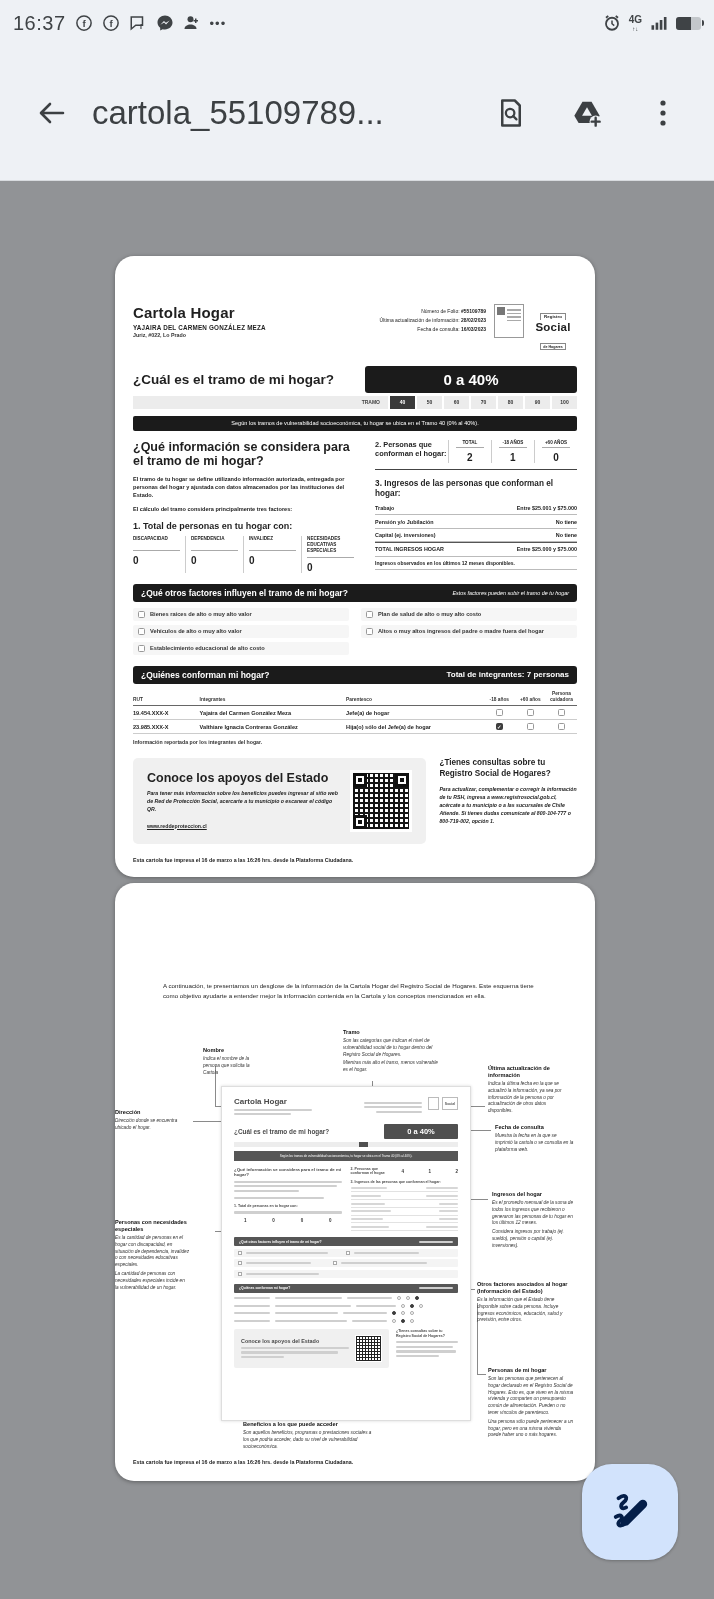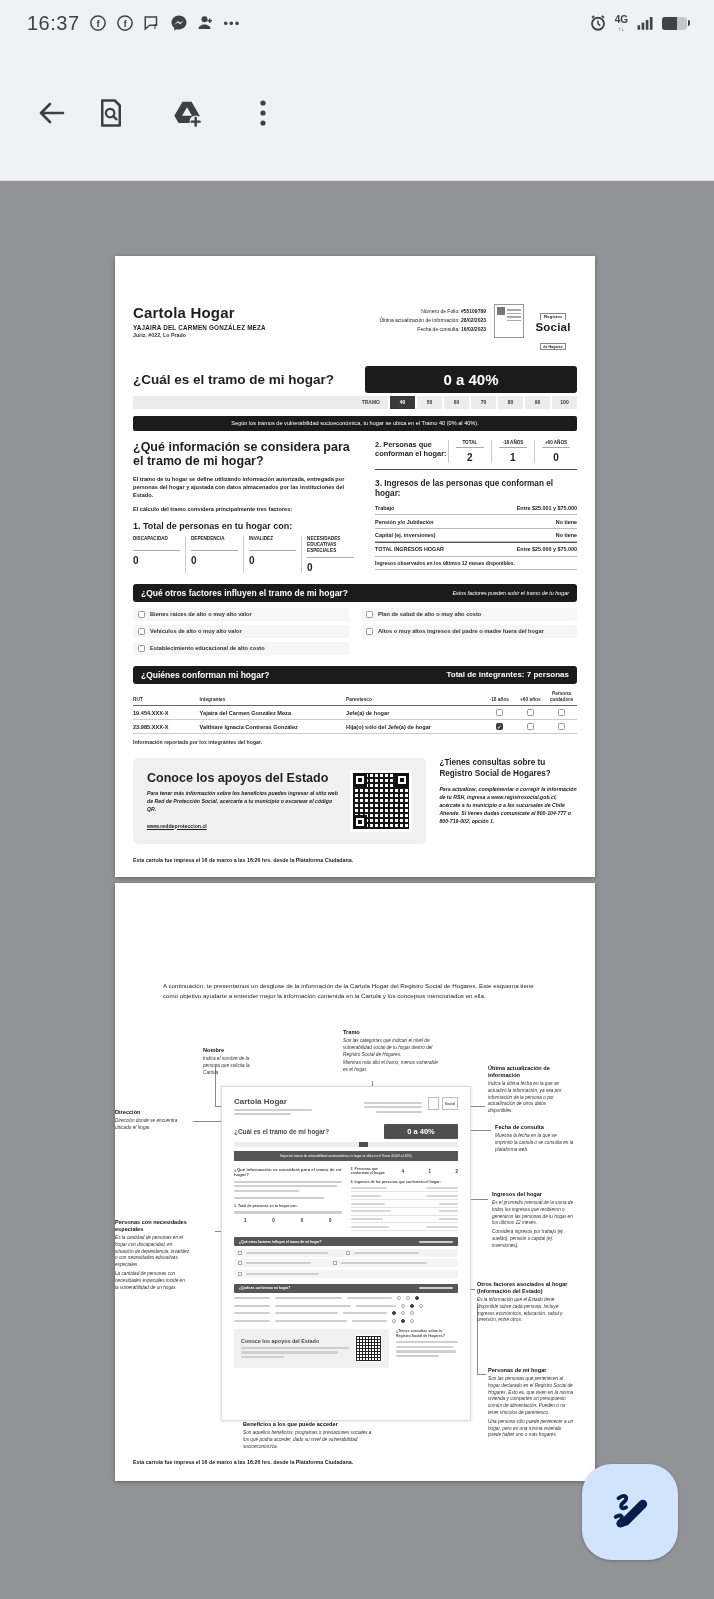--- a/index.html
+++ b/index.html
@@ -4,21 +4,21 @@
 <style>
   * { margin:0; padding:0; box-sizing:border-box; }
   html,body { background:#202124; }
   body { font-family:"Liberation Sans", sans-serif; }
   .screen { position:relative; width:714px; height:1599px; margin:0 auto;
             background:#919396; overflow:hidden; }
 
   
   .statusbar { position:absolute; top:0; left:0; right:0; height:46px;
                background:#eef1f5; display:flex; align-items:center;
-               padding:0 27px; color:#3f4346; z-index:5; }
+               padding:0 13px; color:#3f4346; z-index:5; }
   .sb-left { display:flex; align-items:center; gap:9px; }
   .sb-time { font-size:20px; letter-spacing:.5px; }
   .sb-ico { width:18px; height:18px; display:flex; align-items:center; justify-content:center; }
   .sb-ico svg { width:18px; height:18px; }
   .sb-dots { font-size:13px; letter-spacing:1px; color:#3f4346; }
   .sb-right { margin-left:auto; display:flex; align-items:center; gap:8px; }
   .net { display:flex; flex-direction:column; align-items:center; line-height:1; }
   .net-4g { font-size:10px; font-weight:bold; }
   .net-arr { font-size:6px; margin-top:1px; }
   .batt { position:relative; width:25px; height:13px; border-radius:3px; background:#c3c7cb; }
@@ -35,21 +35,21 @@
              display:flex; align-items:center; justify-content:center; }
   .appbar .iconbtn { width:50px; height:50px; flex:none; }
   .appbar-title { flex:1; min-width:0; font-size:33px; color:#3c4043;
                   margin-left:16px; white-space:nowrap; overflow:hidden; }
   .appbar-actions { display:flex; align-items:center; gap:26px; margin-left:10px; }
 
   
   .viewer { position:absolute; top:180px; left:0; right:0; bottom:0;
             background:#919396; border-top:1px solid #d8dbdf; }
   .pdfpage { position:absolute; left:115px; width:480px; background:#fff;
-             box-shadow:0 1px 4px rgba(0,0,0,.35); color:#1f1f1f; overflow:hidden; }
+             box-shadow:0 1px 4px rgba(0,0,0,.35); color:#1f1f1f; overflow:hidden;border-radius:19px; }
   .page1 { top:75px; height:621px; display:flex; flex-direction:column;
            padding:48px 18px 14px; }
   .page2 { top:702px; height:598px; padding:90px 48px 14px; }
 
   
   .p1-head { display:flex; align-items:flex-start; }
   .p1-title { font-size:15px; font-weight:bold; letter-spacing:.2px; }
   .p1-name  { font-size:6.3px; font-weight:bold; margin-top:2.5px; letter-spacing:.2px; }
   .p1-addr  { font-size:5.3px; color:#333; margin-top:1.5px; font-weight:bold; }
   .p1-meta  { margin-left:auto; text-align:right; font-size:5px; color:#222;
@@ -293,20 +293,21 @@
       </span>
     </div>
   </div>
 
   <div class="appbar">
     <button class="iconbtn">
       <svg width="32" height="32" viewBox="0 0 32 32">
           <path d="M28 16H7M15 7l-9 9 9 9" fill="none" stroke="#3c4043" stroke-width="2.6" stroke-linecap="round" stroke-linejoin="round"></path>
         </svg>
     </button>
+    <div class="appbar-title">cartola_55109789...</div>
     <div class="appbar-actions">
       <button class="iconbtn">
         <svg width="30" height="30" viewBox="0 0 24 24">
             <path d="M5 2h10l4 4v16H5z" fill="none" stroke="#3c4043" stroke-width="2" stroke-linejoin="round"></path>
             <circle cx="11.3" cy="12" r="3.4" fill="none" stroke="#3c4043" stroke-width="1.8"></circle>
             <path d="M13.8 14.5l2.6 2.6" stroke="#3c4043" stroke-width="1.8" stroke-linecap="round"></path>
           </svg>
       </button>
       <button class="iconbtn">
         <svg width="32" height="32" viewBox="0 0 24 24">

